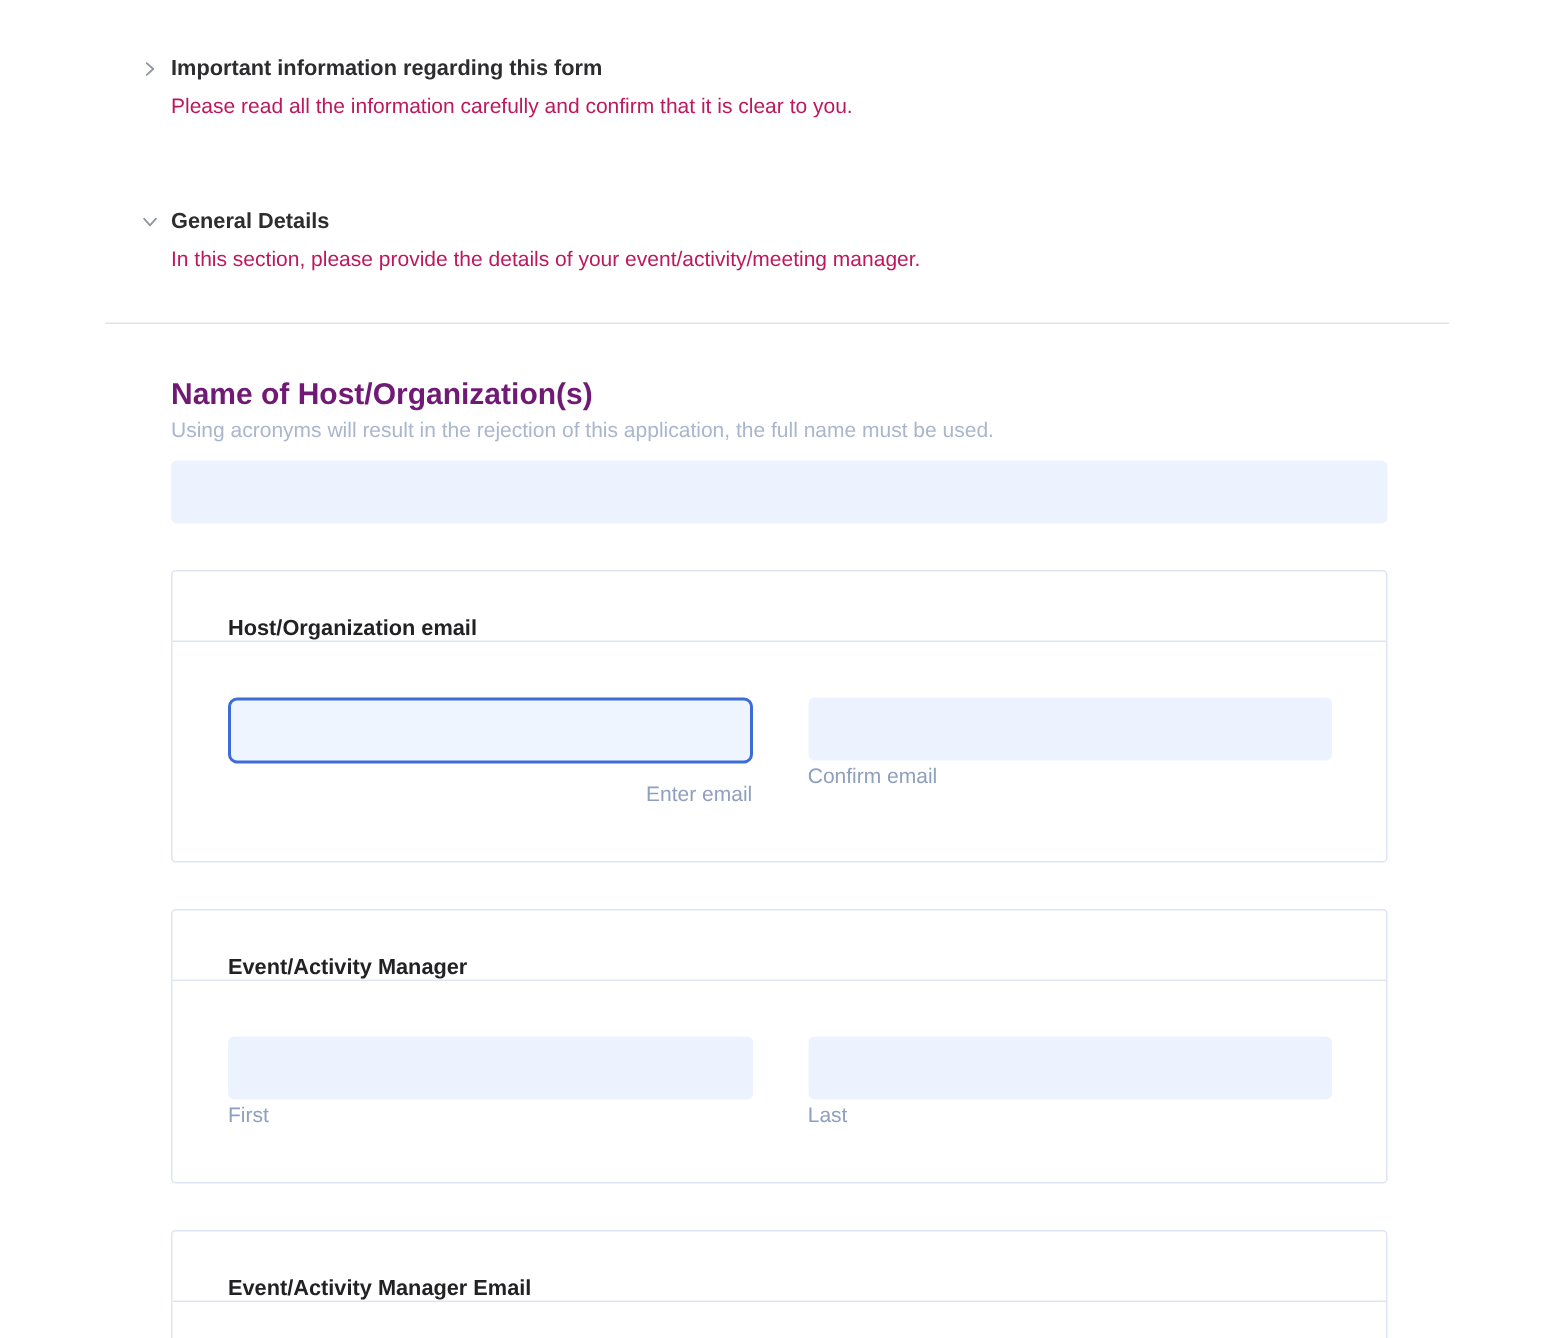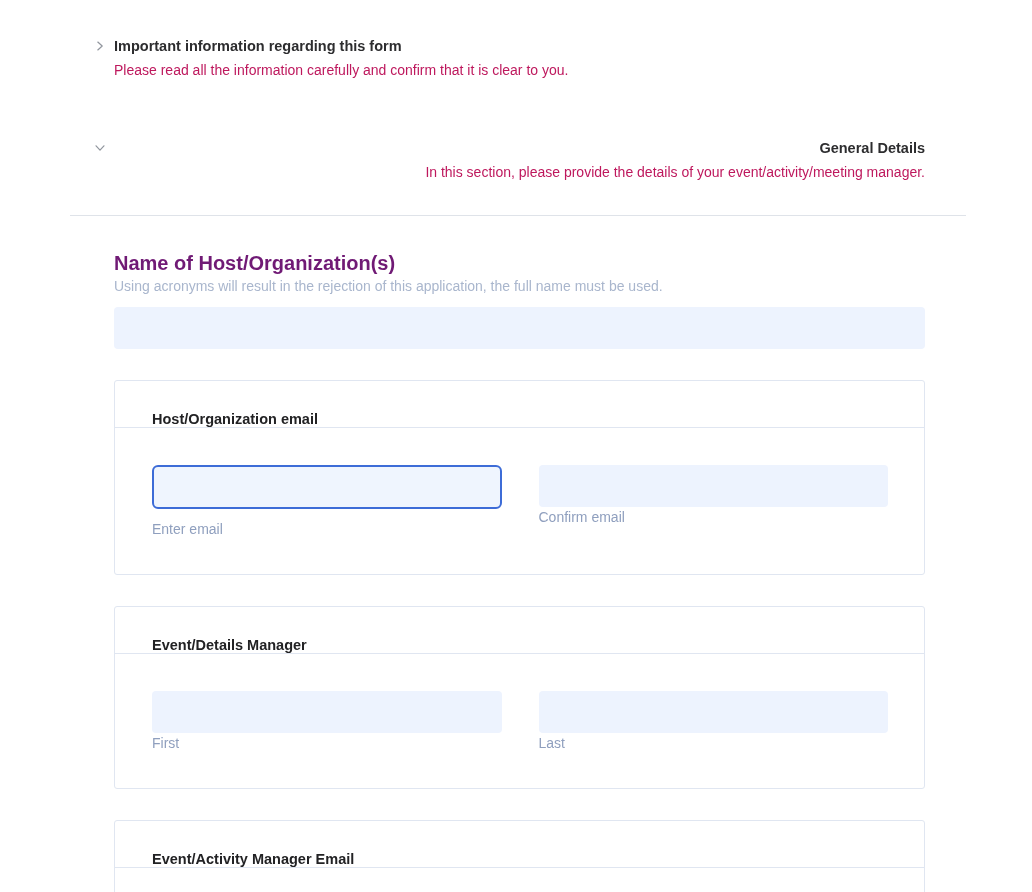--- a/index.html
+++ b/index.html
@@ -18,21 +18,21 @@
   }
   .content {
     position: relative;
     margin-left: 114px;
     width: 811px;
     padding-top: 36px;
   }
 
   
   .section { position: relative; cursor: pointer; }
-  .section + .section { margin-top: 58px; text-align: right; }
+  .section + .section { margin-top: 58px; }
   .section .chev {
     position: absolute;
     left: -22px;
     top: 2px;
     width: 16px;
     height: 16px;
     display: flex;
     align-items: center;
     justify-content: center;
   }
@@ -126,21 +126,21 @@
     font-family: inherit;
     font-size: 15px;
     color: #2c2c2e;
   }
   .field-input.focused {
     height: 44px;
     background: #eff5fe;
     border: 2px solid #3d6cd7;
     border-radius: 6px;
   }
-  .field.has-focus .sublabel { margin-top: 10px; }
+  .field.has-focus .sublabel { margin-top: 10px; text-align: right; }
   .sublabel {
     font-size: 14px;
     color: #8f9fbe;
     line-height: 20px;
   }
   .card-body.empty { padding: 0; height: 120px; }
 </style>
 </head>
 <body>
 
@@ -186,21 +186,21 @@
         </div>
         <div class="field">
           <input class="field-input" type="text" value="" style="">
           <div class="sublabel">Confirm email</div>
         </div>
       </div>
     </div>
 
     <div class="card">
       <div class="card-header">
-        <div class="card-title">Event/Details Manager</div>
+        <div class="card-title">Event/Activity Manager</div>
       </div>
       <div class="card-body">
         <div class="field">
           <input class="field-input" type="text" value="" style="">
           <div class="sublabel">First</div>
         </div>
         <div class="field">
           <input class="field-input" type="text" value="" style="">
           <div class="sublabel">Last</div>
         </div>

